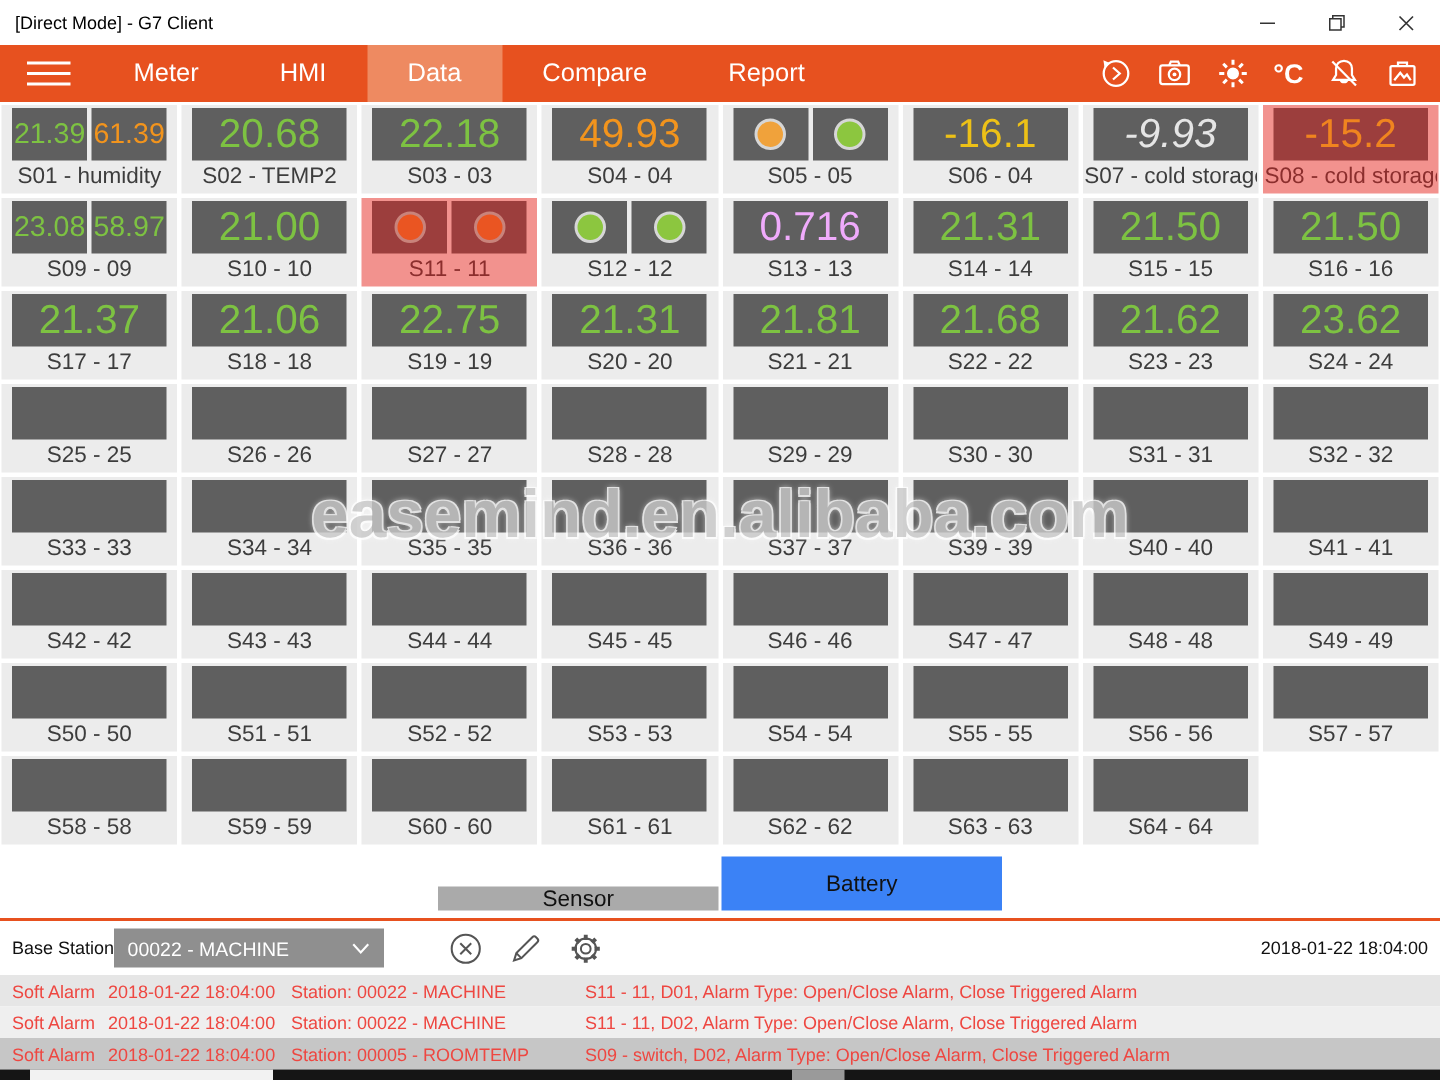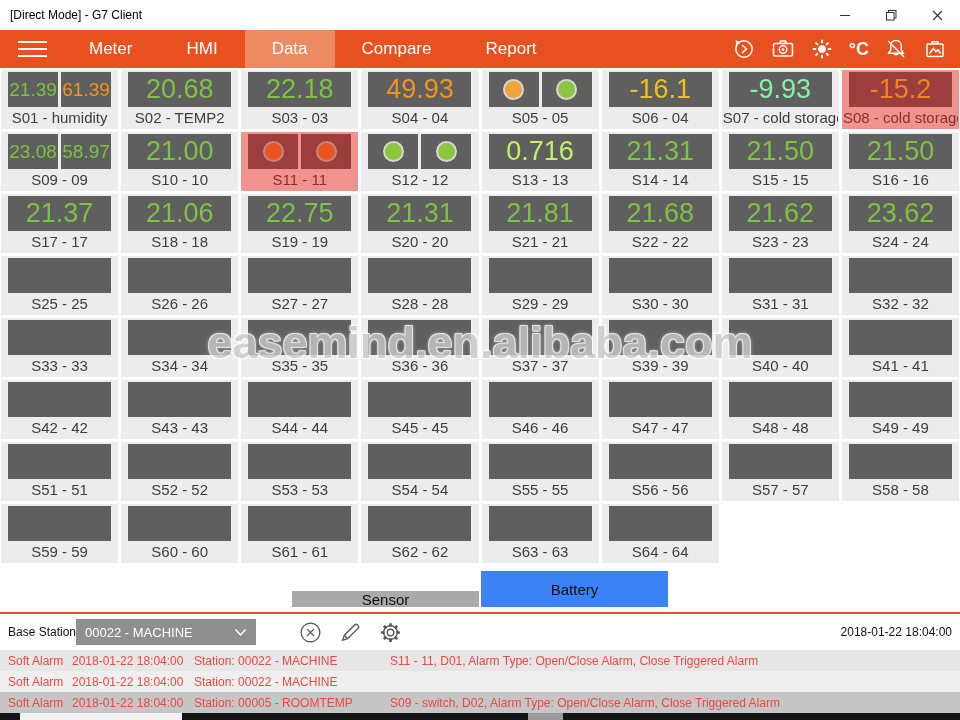--- a/index.html
+++ b/index.html
@@ -187,21 +187,21 @@
       <div class="vals">
         <div class="vbox">
           <span style="color: rgb(237, 193, 23);">-16.1</span>
         </div>
       </div>
       <div class="tlabel">S06 - 04</div>
     </div>
     <div class="cell">
       <div class="vals">
         <div class="vbox">
-          <span style="color: #86efac;">-9.93</span>
+          <span style="color: #e5e5e5; font-style: italic;">-9.93</span>
         </div>
       </div>
       <div class="tlabel">S07 - cold storage</div>
     </div>
     <div class="cell alarm">
       <div class="vals">
         <div class="vbox">
           <span style="color: rgb(240, 132, 31);">-15.2</span>
         </div>
       </div>
@@ -244,21 +244,21 @@
         </div>
         <div class="vbox half">
           <div class="dot" style="background: rgb(140, 198, 63);"></div>
         </div>
       </div>
       <div class="tlabel">S12 - 12</div>
     </div>
     <div class="cell">
       <div class="vals">
         <div class="vbox">
-          <span style="color: #bef264;">0.716</span>
+          <span style="color: #f0abfc;">0.716</span>
         </div>
       </div>
       <div class="tlabel">S13 - 13</div>
     </div>
     <div class="cell">
       <div class="vals">
         <div class="vbox">
           <span style="color: rgb(125, 194, 66);">21.31</span>
         </div>
       </div>
@@ -480,20 +480,26 @@
       <div class="vals">
         <div class="vbox"></div>
       </div>
       <div class="tlabel">S48 - 48</div>
     </div>
     <div class="cell">
       <div class="vals">
         <div class="vbox"></div>
       </div>
       <div class="tlabel">S49 - 49</div>
+    </div>
+    <div class="cell">
+      <div class="vals">
+        <div class="vbox"></div>
+      </div>
+      <div class="tlabel">S50 - 50</div>
     </div>
     <div class="cell">
       <div class="vals">
         <div class="vbox"></div>
       </div>
       <div class="tlabel">S51 - 51</div>
     </div>
     <div class="cell">
       <div class="vals">
         <div class="vbox"></div>
@@ -615,20 +621,21 @@
     <div class="alarm-row r0">
       <span class="f-type">Soft Alarm</span>
       <span class="f-time">2018-01-22 18:04:00</span>
       <span class="f-station">Station: 00022 - MACHINE</span>
       <span class="f-detail">S11 - 11, D01, Alarm Type: Open/Close Alarm, Close Triggered Alarm</span>
     </div>
     <div class="alarm-row r1">
       <span class="f-type">Soft Alarm</span>
       <span class="f-time">2018-01-22 18:04:00</span>
       <span class="f-station">Station: 00022 - MACHINE</span>
+      <span class="f-detail">S11 - 11, D02, Alarm Type: Open/Close Alarm, Close Triggered Alarm</span>
     </div>
     <div class="alarm-row r2">
       <span class="f-type">Soft Alarm</span>
       <span class="f-time">2018-01-22 18:04:00</span>
       <span class="f-station">Station: 00005 - ROOMTEMP</span>
       <span class="f-detail">S09 - switch, D02, Alarm Type: Open/Close Alarm, Close Triggered Alarm</span>
     </div>
   </div>
 
 <div class="bstrip">

